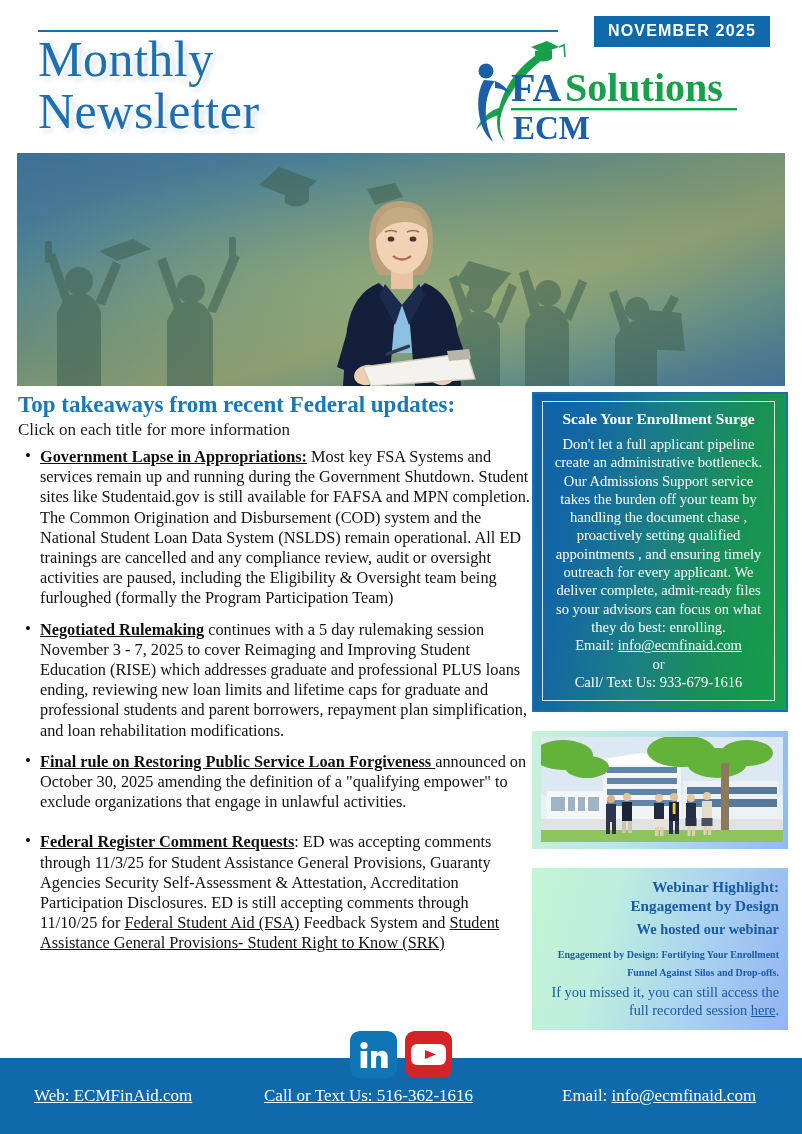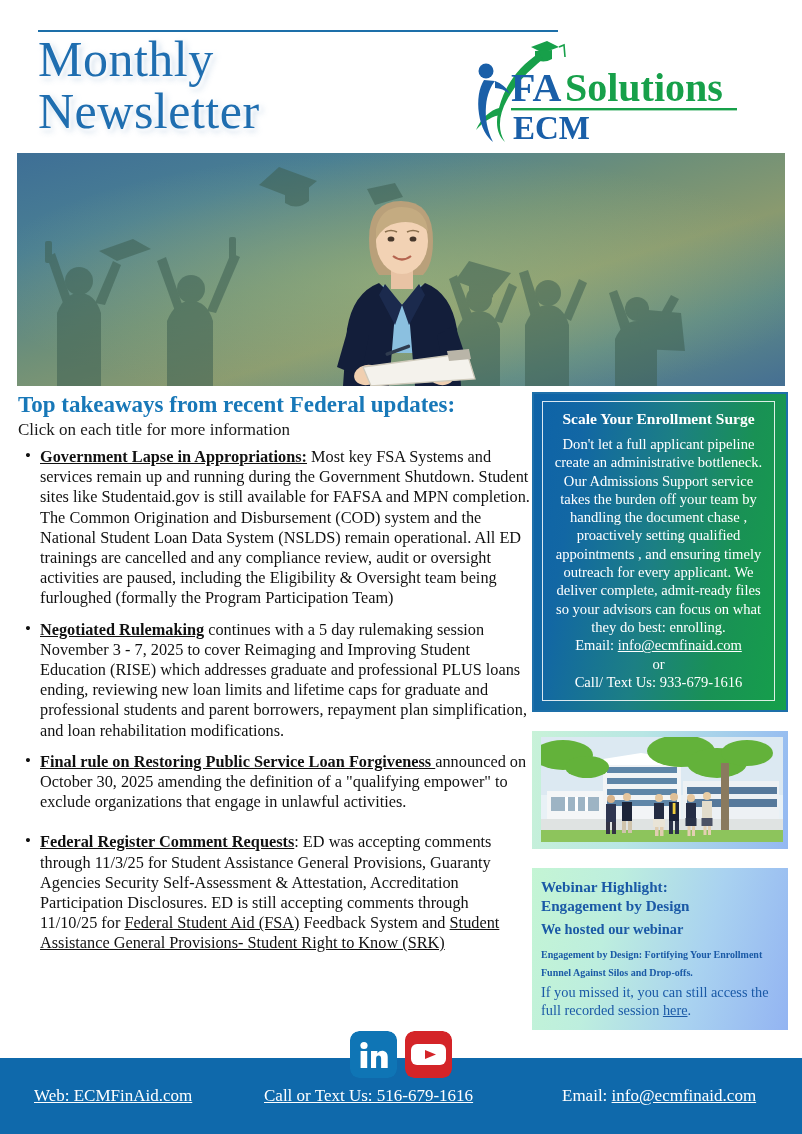--- a/index.html
+++ b/index.html
@@ -94,21 +94,21 @@
     margin-top:19px;width:256px;height:118px;box-sizing:border-box;
     background:linear-gradient(100deg,#c8f2d8 0%,#b8e6e4 40%,#93b8f2 100%);
     padding:6px 5px 7px 9px;
   }
   .campus{width:242px;height:105px;display:block;overflow:hidden;}
 
   
   .webinar{
     margin-top:19px;width:256px;box-sizing:border-box;
     background:linear-gradient(105deg,#c4f5d4 0%,#bdeede 30%,#a9d2f0 65%,#93b4f2 100%);
-    color:#1b5aa8;text-align:left;
+    color:#1b5aa8;text-align:right;
     padding:10px 9px 11px 9px;
   }
   .webinar h3{
     margin:0;font-size:15.2px;font-weight:bold;line-height:18.5px;
     color:#1a59a6;font-family:"Liberation Serif",serif;
   }
   .webinar .sub{margin:5px 0 0 0;font-size:14.4px;font-weight:bold;line-height:18px;color:#1a59a6;}
   .webinar .em{margin:8px 0 0 0;font-size:10px;font-weight:bold;line-height:18px;color:#1a59a6;}
   .webinar .tail{margin:2px 0 0 0;font-size:14.3px;line-height:17.6px;color:#1a59a6;}
   .webinar a,.webinar .link{color:#1a59a6;text-decoration:underline;}
@@ -134,20 +134,21 @@
   .fl2{left:264px;}
   .fl3{left:562px;}
 </style>
 </head>
 <body>
 
 <div class="page">
 
   <div class="header">
     <div class="rule"></div>
+    <div class="date-badge">NOVEMBER 2025</div>
     <div class="title">
       <span class="l1">Monthly</span>
       <span class="l2">Newsletter</span>
     </div>
 
     <div class="logo">
       <svg viewBox="0 0 290 108" width="290" height="108" aria-hidden="true">
 
         <g>
           <polygon points="76,9 92,3 104,9 88,15" fill="#17a04a"></polygon>
@@ -407,18 +408,18 @@
         <path d="M21,20 h6.4 v2.4 c1.5,-2.3 4.1,-2.9 6.3,-2.4 c2.6,0.6 4,2.8 4,6 V37 h-6.6 v-9.6 c0,-1.9 -0.9,-2.9 -2.4,-2.9 c-1.6,0 -2.6,1.1 -2.6,3 V37 H21 Z" fill="#fff"></path>
       </svg>
       <svg class="sico" viewBox="0 0 47 47" aria-hidden="true">
         <rect width="47" height="47" rx="9" fill="#d42428"></rect>
         <rect x="6" y="13" width="35" height="21" rx="6" fill="#fff"></rect>
         <polygon points="20,19 31,23.5 20,28" fill="#d42428"></polygon>
       </svg>
     </div>
     <div class="footer-links">
       <div class="fl fl1"><span class="link">Web: ECMFinAid.com</span></div>
-      <div class="fl fl2"><span class="link">Call or Text Us: 516-679-1616</span></div>
+      <div class="fl fl2"><span class="link">Call or Text Us: 516-362-1616</span></div>
       <div class="fl fl3"><span>Email: </span><span class="link">info@ecmfinaid.com</span></div>
     </div>
   </div>
 
 </div>
 
 </body></html>

